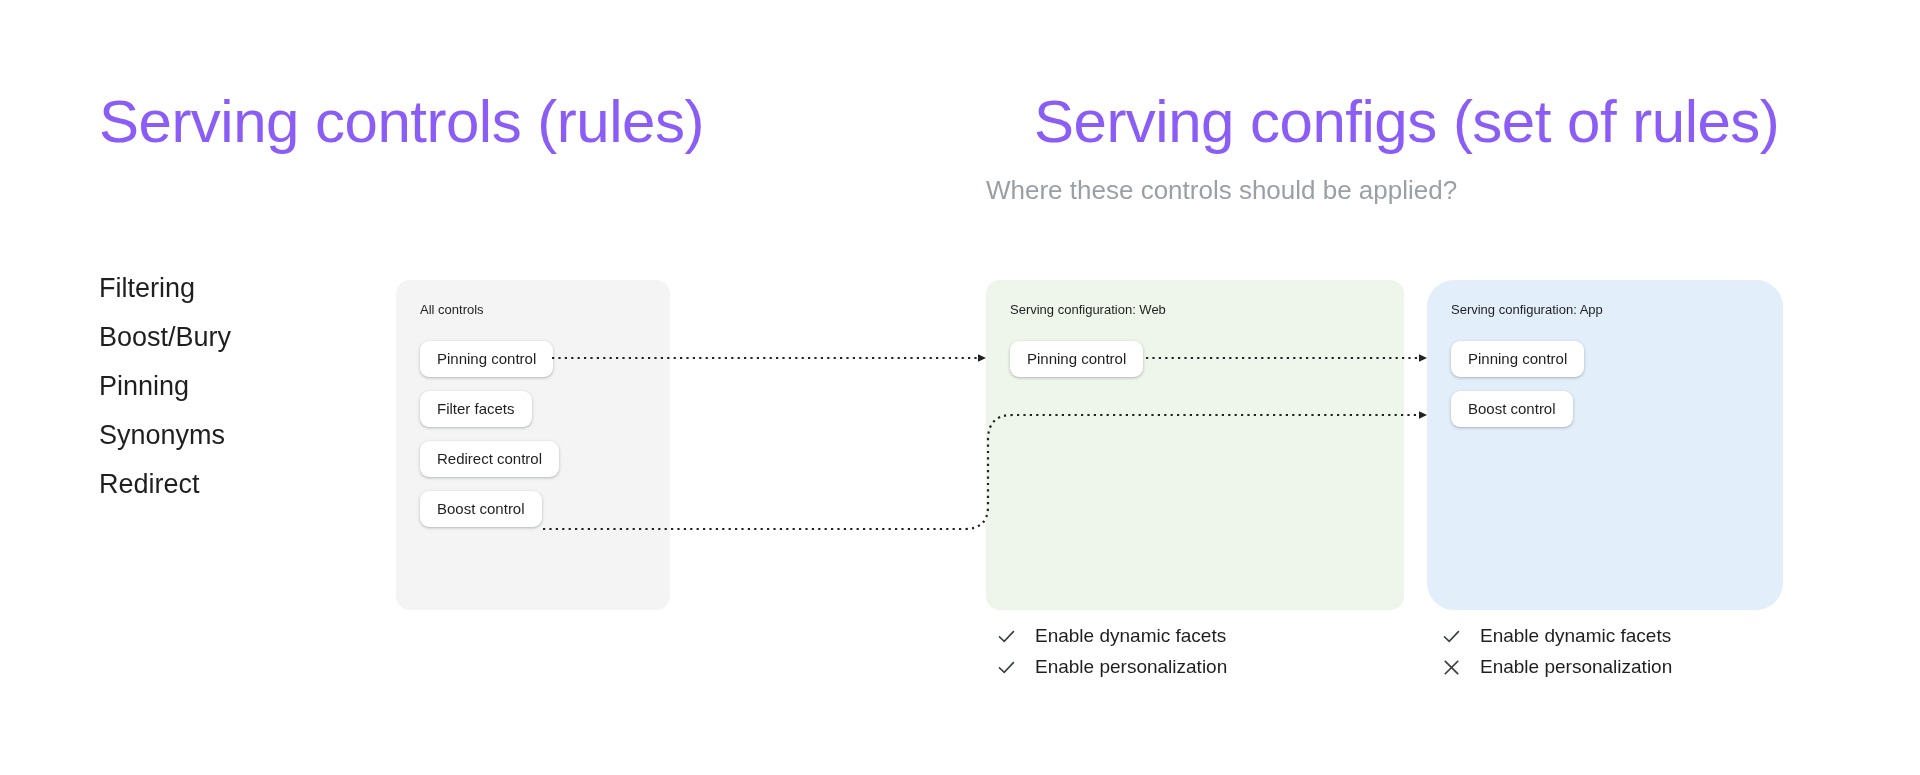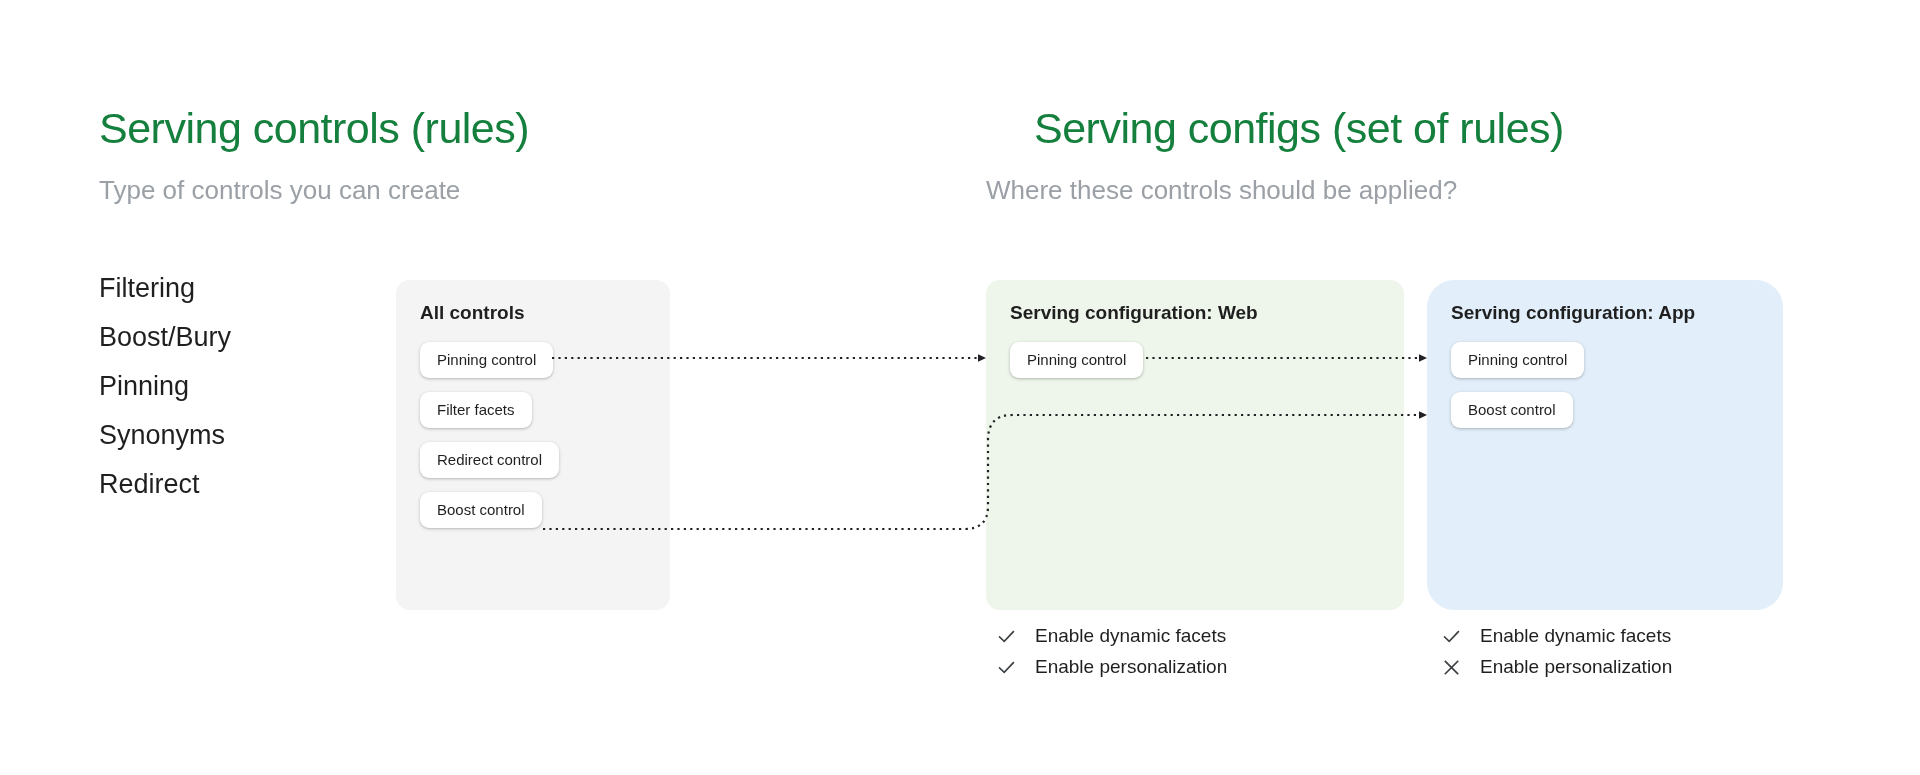--- a/index.html
+++ b/index.html
@@ -17,27 +17,26 @@
     position: relative;
     width: 1920px;
     height: 775px;
     overflow: hidden;
     background: #ffffff;
   }
 
   
   .col-title {
     position: absolute;
-    font-size: 43px;
+    font-size: 60px;
     font-weight: 400;
     letter-spacing: -0.5px;
     line-height: 1.05;
-    color: #15803d;
-    white-space: nowrap;
-    margin-top: 16px;
+    color: #8b5cf6;
+    white-space: nowrap;
   }
   .col-sub {
     position: absolute;
     font-size: 26px;
     font-weight: 400;
     color: #9aa0a6;
     white-space: nowrap;
   }
 
   #title-left   { left: 99px;  top: 90px; }
@@ -63,25 +62,25 @@
   }
 
   
   .panel {
     position: absolute;
     border-radius: 14px;
     box-sizing: border-box;
     padding: 22px 24px 0 24px;
   }
   .panel-title {
-    font-size: 19px;
-    font-weight: 700;
-    color: #1f1f1f;
-    white-space: nowrap;
-    margin-bottom: 18px;
+    font-size: 13px;
+    font-weight: 400;
+    color: #1f1f1f;
+    white-space: nowrap;
+    margin-bottom: 24px;
   }
   .chips {
     display: flex;
     flex-direction: column;
     gap: 14px;
     align-items: flex-start;
   }
   .chip {
     background: #ffffff;
     border-radius: 9px;
@@ -153,21 +152,20 @@
     height: 775px;
     pointer-events: none;
   }
 </style>
 </head>
 <body>
 
 <div id="canvas">
 
   <div id="title-left" class="col-title">Serving controls (rules)</div>
-  <div id="sub-left" class="col-sub">Type of controls you can create</div>
 
   <div id="title-right" class="col-title">Serving configs (set of rules)</div>
   <div id="sub-right" class="col-sub">Where these controls should be applied?</div>
 
   <div id="control-type-list">
     <div class="ct-item">Filtering</div>
     <div class="ct-item">Boost/Bury</div>
     <div class="ct-item">Pinning</div>
     <div class="ct-item">Synonyms</div>
     <div class="ct-item">Redirect</div>

